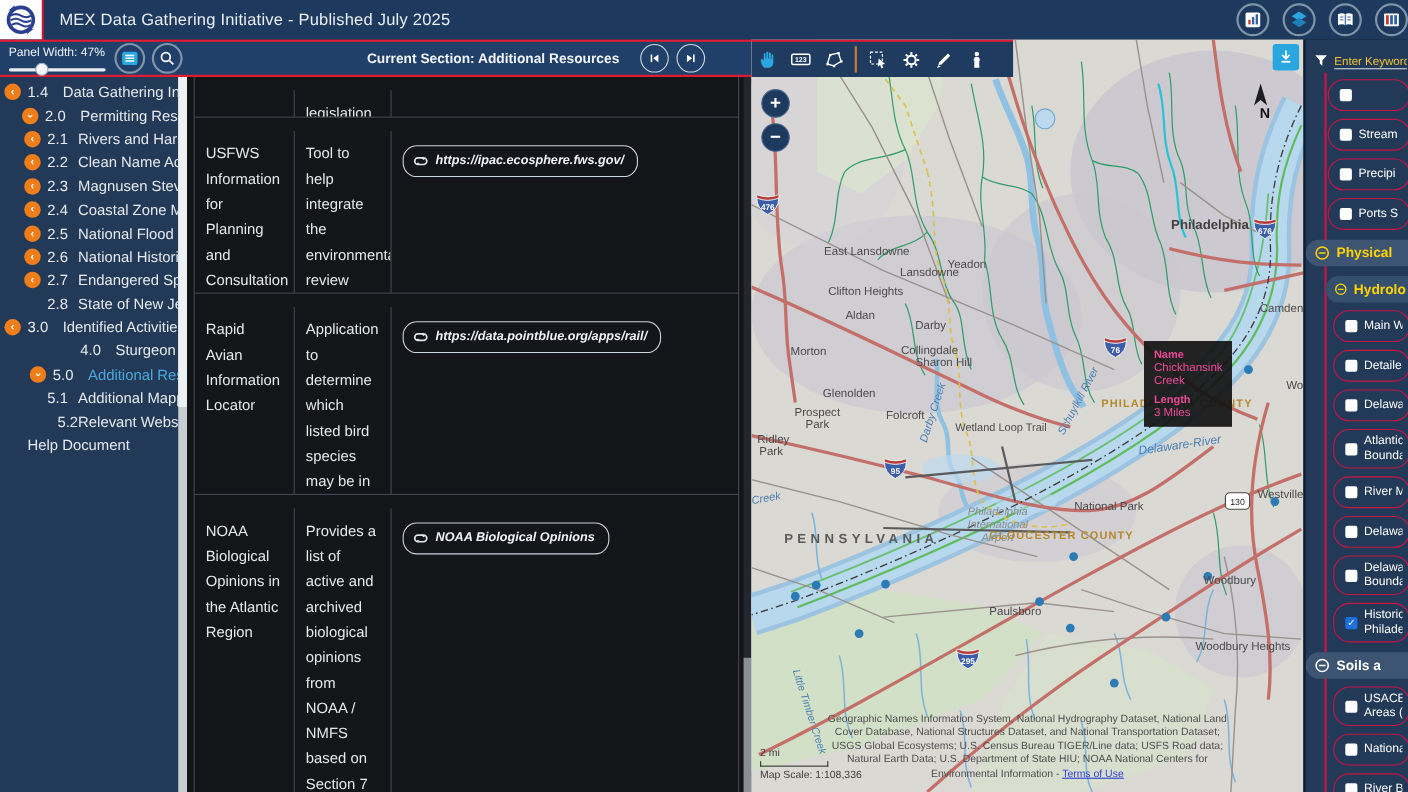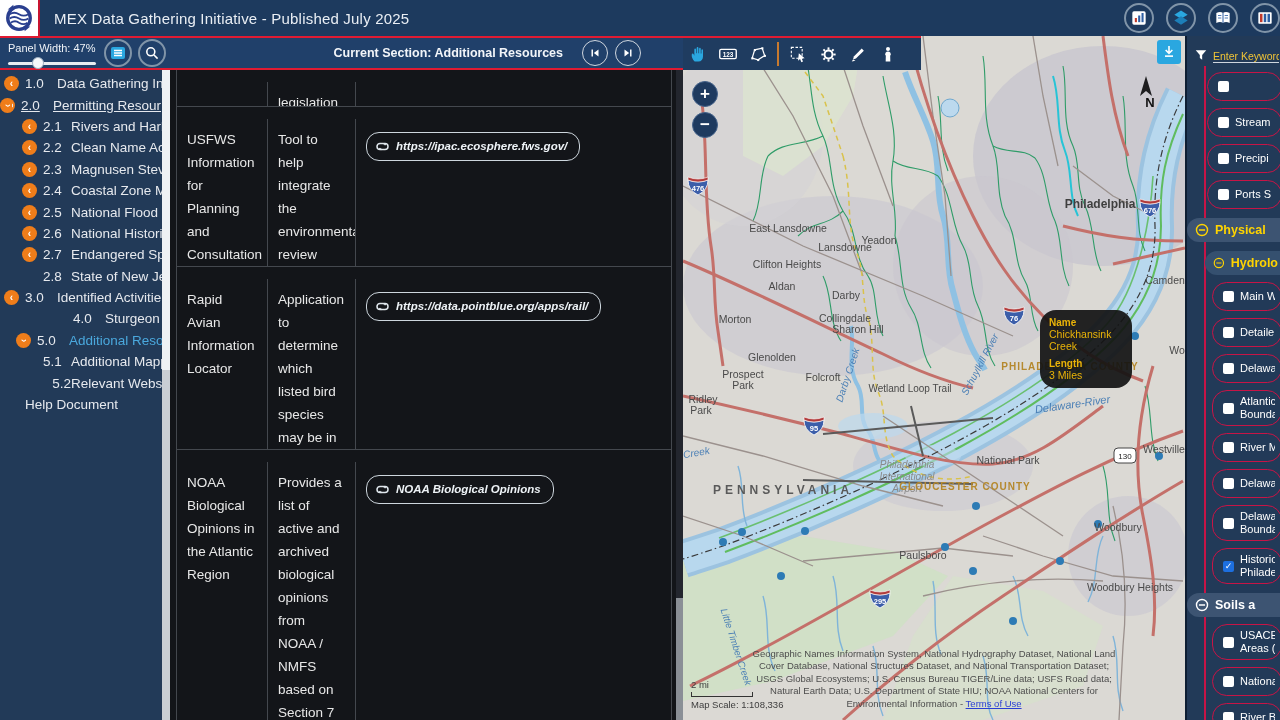--- a/index.html
+++ b/index.html
@@ -63,22 +63,22 @@
   #map-toolbar { position:absolute; left:0; top:0; width:238px; height:34px; background:#1f3c60;
      border-top:2px solid #e01b32; display:flex; align-items:center; }
   .mt-ico { width:30px; height:28px; display:flex; align-items:center; justify-content:center; cursor:pointer; }
   .mt-div { width:0; height:24px; border-left:2px solid #c87a2e; margin:0 4px; }
   .zoom-btn { position:absolute; left:9px; width:26px; height:26px; border-radius:50%; background:#1e3a5f;
      border:1px solid #45638b; color:#fff; font-size:17px; font-weight:bold; display:flex; align-items:center;
      justify-content:center; cursor:pointer; }
   #dl-btn { position:absolute; left:474px; top:4px; width:24px; height:24px; background:#2aa7e0; border-radius:3px;
      display:flex; align-items:center; justify-content:center; cursor:pointer; }
   #compass { position:absolute; left:448px; top:38px; width:30px; height:36px; }
-  #map-tooltip { position:absolute; left:357px; top:274px; width:92px; background:rgba(18,18,18,.92);
-     border-radius:16px; padding:7px 9px; color:#eab308; }
+  #map-tooltip { position:absolute; left:357px; top:274px; width:80px; background:rgba(18,18,18,.92);
+     border-radius:0; padding:7px 9px; color:#ec4899; }
   #map-tooltip .tt-h { font-size:10px; font-weight:bold; }
   #map-tooltip .tt-v { font-size:10.5px; margin-bottom:6px; }
   #map-tooltip .tt-v:last-child { margin-bottom:0; }
   #attribution { position:absolute; left:20px; right:20px; bottom:10px; text-align:center;
      color:#4d4d4d; font-size:9.5px; line-height:12.5px; }
   #attribution a { color:#2b3fd4; text-decoration:underline; cursor:pointer; }
   #scale-box { position:absolute; left:8px; bottom:10px; color:#3d3d3d; font-size:9.5px; }
   #scale-line { width:62px; height:5px; border-left:1.5px solid #333; border-right:1.5px solid #333;
      border-bottom:1.5px solid #333; margin:2px 0; }
 
@@ -185,24 +185,24 @@
     <svg width="14" height="14" viewBox="0 0 24 24">
         <rect x="15.5" y="6" width="2.5" height="12" fill="#fff"></rect>
         <polygon points="6,6 14,12 6,18" fill="#fff"></polygon>
       </svg>
   </div>
 </div>
 
 <div id="sidebar">
     <div class="toc-row" style="padding-left: 4px;">
       <span class="toc-ico">‹</span>
-      <span class="toc-num" style="width: 32px;">1.0</span>
+      <span class="toc-num" style="width: 32px;">1.4</span>
       <span>Data Gathering Ini</span>
     </div>
-    <div class="toc-row" style="padding-left: 0; text-decoration: underline;">
+    <div class="toc-row" style="padding-left: 20px;">
       <span class="toc-ico down">‹</span>
       <span class="toc-num" style="width: 32px;">2.0</span>
       <span>Permitting Resour</span>
     </div>
     <div class="toc-row" style="padding-left: 22px;">
       <span class="toc-ico">‹</span>
       <span class="toc-num" style="width: 28px;">2.1</span>
       <span>Rivers and Harb</span>
     </div>
     <div class="toc-row" style="padding-left: 22px;">
@@ -243,21 +243,21 @@
     <div class="toc-row" style="padding-left: 4px;">
       <span class="toc-ico">‹</span>
       <span class="toc-num" style="width: 32px;">3.0</span>
       <span>Identified Activitie</span>
     </div>
     <div class="toc-row" style="padding-left: 4px;">
       <span class="toc-spacer"></span>
       <span class="toc-num" style="width: 32px; margin-left: 48px;">4.0</span>
       <span>Sturgeon Informa</span>
     </div>
-    <div class="toc-row sel" style="padding-left: 16px;">
+    <div class="toc-row sel" style="padding-left: 16px; margin-left: 11px;">
       <span class="toc-ico down">‹</span>
       <span class="toc-num" style="width: 32px;">5.0</span>
       <span class="toc-sel">Additional Resour</span>
     </div>
     <div class="toc-row" style="padding-left: 22px;">
       <span class="toc-spacer"></span>
       <span class="toc-num" style="width: 28px;">5.1</span>
       <span>Additional Mappin</span>
     </div>
     <div class="toc-row" style="padding-left: 22px; text-align: right;">

